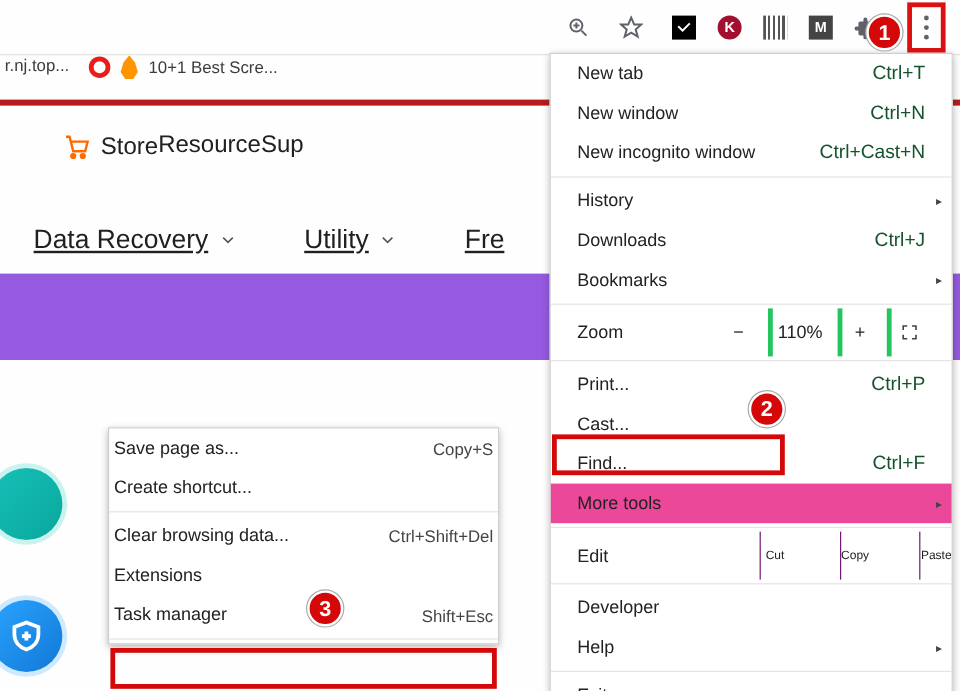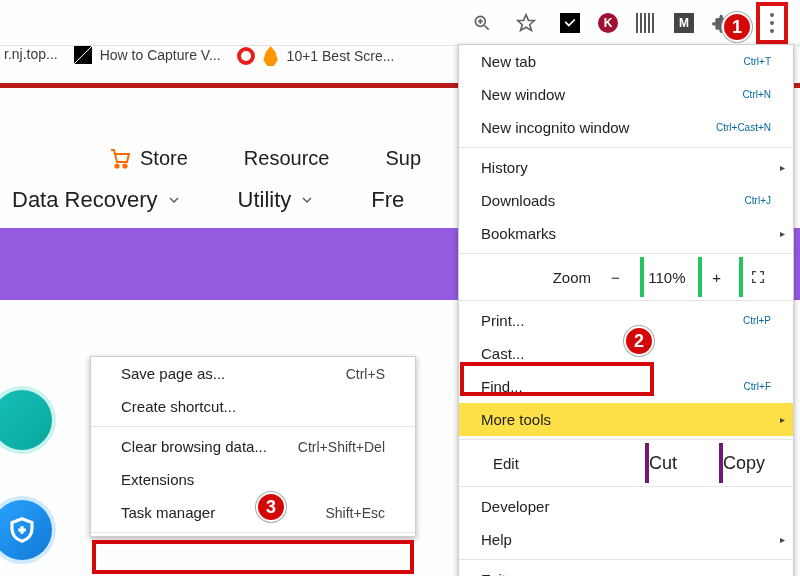--- a/index.html
+++ b/index.html
@@ -9,45 +9,45 @@
   .tb-icon { width: 20px; height: 20px; display: flex; align-items: center; justify-content: center; color: #5f6368; }
   .tb-icon svg { width: 20px; height: 20px; }
   .ext-stack { display:flex; gap:18px; align-items:center; }
   .ext { width:20px; height:20px; }
   .kebab-box { width:32px; height:42px; border:4px solid #d11; display:flex; align-items:center; justify-content:center; position: relative; }
 
   .bookmarks { position: absolute; top: 46px; left: 0; right: 0; height: 42px; display: flex; align-items: flex-start; padding-left: 4px; gap: 16px; font-size: 14px; color: #3c3c3c; border-bottom: 5px solid #b91c1c; }
   .bm-item { display:flex; align-items:center; gap:8px; }
   .bm-ico { width:18px; height:18px; }
 
-  .page-nav1 { position:absolute; top:110px; left:0; height:60px; display:flex; align-items:flex-end; gap:56px; padding-left:108px; font-size:20px; color:#202020; }
+  .page-nav1 { position:absolute; top:110px; left:0; height:60px; display:flex; align-items:flex-start; padding-left:52px; font-size:20px; color:#202020; }
   .nav1-item { display:flex; align-items:center; gap:8px; }
-  .page-nav2 { position:absolute; top:170px; left:0; height:60px; display:flex; align-items:center; gap:56px; padding-left:12px; font-size:22px; color:#202020; }
+  .page-nav2 { position:absolute; top:170px; left:0; height:60px; display:flex; align-items:center; gap:56px; padding-left:28px; font-size:22px; color:#202020;text-decoration:underline; }
   .chev { width:16px; height:16px; }
   .purple-band { position:absolute; top:228px; left:0; right:0; height:72px; background:#955ae0; }
 
   .side-circle { position:absolute; width:60px; height:60px; border-radius:50%; }
 
   .menu { position: absolute; background: #fff; box-shadow: 0 2px 6px rgba(0,0,0,.3); border: 1px solid #cfcfcf; }
   .main-menu { top: 44px; left: 458px; width: 336px; }
   .sub-menu { top: 356px; left: 90px; width: 326px; }
   .mi { height: 33px; display:flex; align-items:center; justify-content:space-between; padding: 0 22px; font-size: 15px; color: #222; position:relative; }
-  .mi .sc { color:#0369a1; font-size: 10px; }
+  .mi .sc { color:#14532d; font-size: 16px; }
   .sep { height:1px; background:#e4e4e4; margin: 3px 0; }
   .mi.arrow::after { content:"▸"; position:absolute; right:8px; font-size:10px; color:#444; }
-  .mi.highlight { background:#fde047; }
+  .mi.highlight { background:#ec4899; }
   .zoom-row { height:40px; display:flex; align-items:center; padding:0 20px 0 22px; gap:8px; }
-  .zoom-lbl { flex:0 0 110px;text-align:right; }
+  .zoom-lbl { flex:0 0 110px; }
   .zoom-seg { width:40px; text-align:center; color:#222; border-left:4px solid #22c55e; height:100%; display:flex; align-items:center; justify-content:center; }
   .zoom-seg.first { border-left:none; }
-  .edit-row { height:40px; display:flex; align-items:center; padding-left:34px;gap:42px; }
+  .edit-row { height:40px; display:flex; align-items:center; padding-left:22px;gap:42px; }
   .edit-lbl { flex:0 0 110px; }
-  .edit-btn { flex:1; border-left:4px solid #701a75; height:100%; display:flex; align-items:center; justify-content:center; font-size:18px; }
-
-  .mi-sub { height:33px; display:flex; align-items:center; justify-content:space-between; padding:0 30px; font-size:15px; }
+  .edit-btn { flex:1; border-left:1px solid #701a75; height:100%; display:flex; align-items:center; justify-content:center; font-size:10px; }
+
+  .mi-sub { height:33px; display:flex; align-items:center; justify-content:space-between; padding:0 4px; font-size:15px; }
   .mi-sub .sc { font-size:14px; color:#444; }
 
   .marker { position:absolute; width:30px; height:30px; border-radius:50%; background:#d40808; border:2px solid #fff; box-shadow:0 0 0 1px #aaa; color:#fff; font-weight:700; display:flex; align-items:center; justify-content:center; font-size:18px; z-index:50; }
   .red-box { position:absolute; border:4px solid #d40808; z-index:40; }
 </style>
 </head>
 <body>
 
 <div class="toolbar">
   <div class="tb-icon">
@@ -86,24 +86,20 @@
 </div>
 <div class="marker" style="top:12px; left:722px;">
     <span>1</span>
   </div>
 
 <div class="bookmarks">
   <div class="bm-item">
     <span>r.nj.top...</span>
   </div>
   <div class="bm-item">
-    <div class="bm-ico" style="background:linear-gradient(135deg,#000 49%,#fff 49% 51%,#000 51%)"></div>
-    <span>How to Capture V...</span>
-  </div>
-  <div class="bm-item">
     <div class="bm-ico" style="border-radius:50%;border:4px solid #ea1c1c;"></div>
     <div class="bm-ico" style="width:16px;height:20px;background:#ff9600;clip-path:polygon(50% 0,80% 30%,95% 70%,70% 100%,30% 100%,5% 70%,20% 30%)"></div>
     <span>10+1 Best Scre...</span>
   </div>
 </div>
 
 <div class="page-nav1">
   <div class="nav1-item">
     <svg class="chev" style="width:24px;height:24px" viewBox="0 0 24 24" fill="none" stroke="#ff6a00" stroke-width="2">
         <circle cx="9" cy="20" r="1.6" fill="#ff6a00"></circle>
@@ -219,21 +215,21 @@
 </div>
 
 <div class="red-box" style="top:362px; left:460px; width:194px; height:34px;"></div>
 <div class="marker" style="top:326px; left:624px;">
     <span>2</span>
   </div>
 
 <div class="menu sub-menu">
   <div class="mi-sub">
       <span>Save page as...</span>
-      <span class="sc">Ctrl+S</span>
+      <span class="sc">Copy+S</span>
     </div>
   <div class="mi-sub">
       <span>Create shortcut...</span>
     </div>
   <div class="sep"></div>
   <div class="mi-sub">
       <span>Clear browsing data...</span>
       <span class="sc">Ctrl+Shift+Del</span>
     </div>
   <div class="mi-sub">

